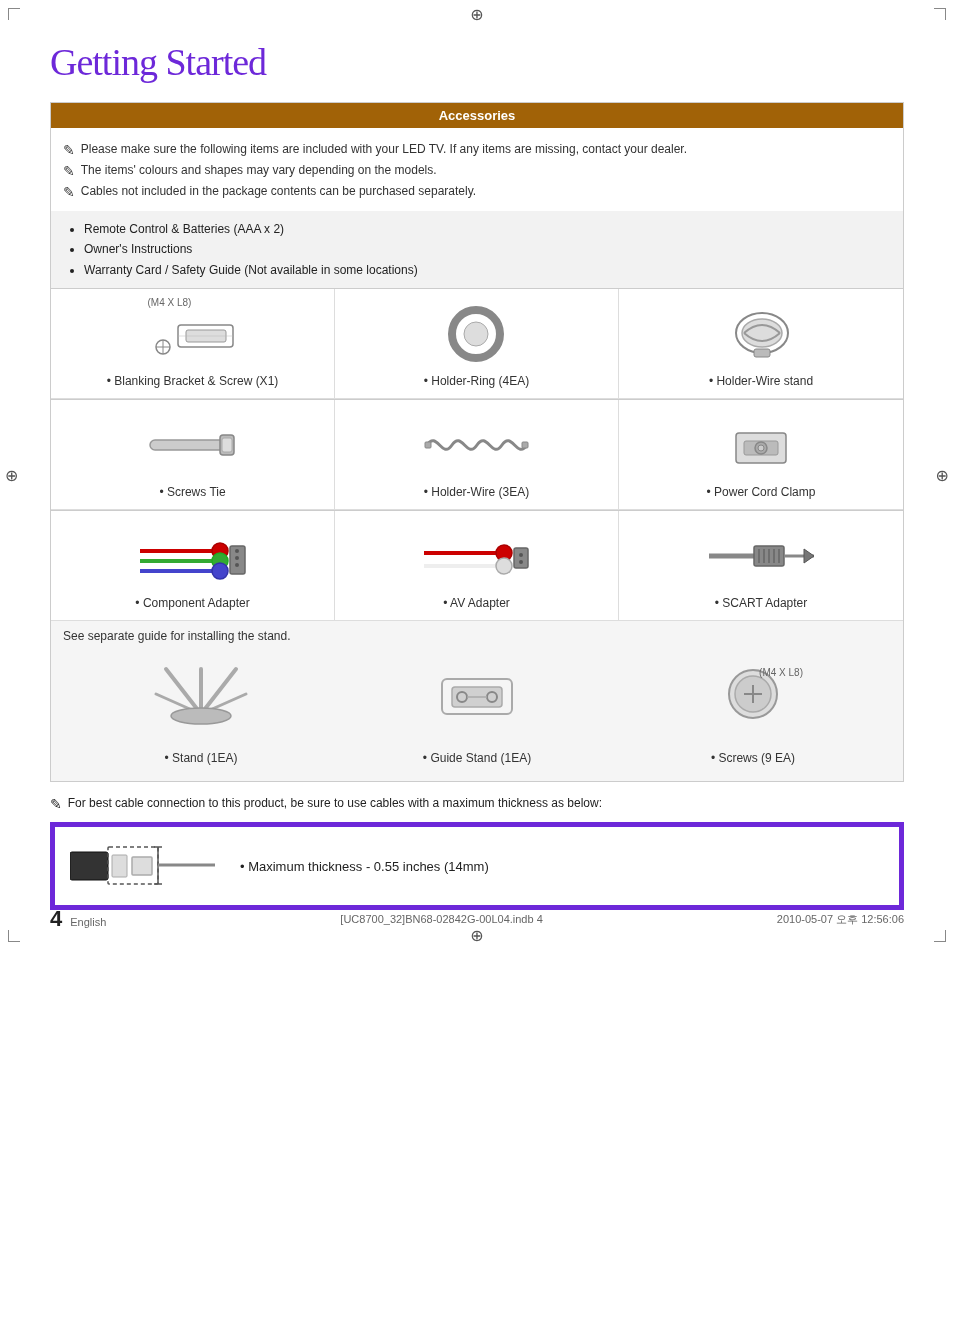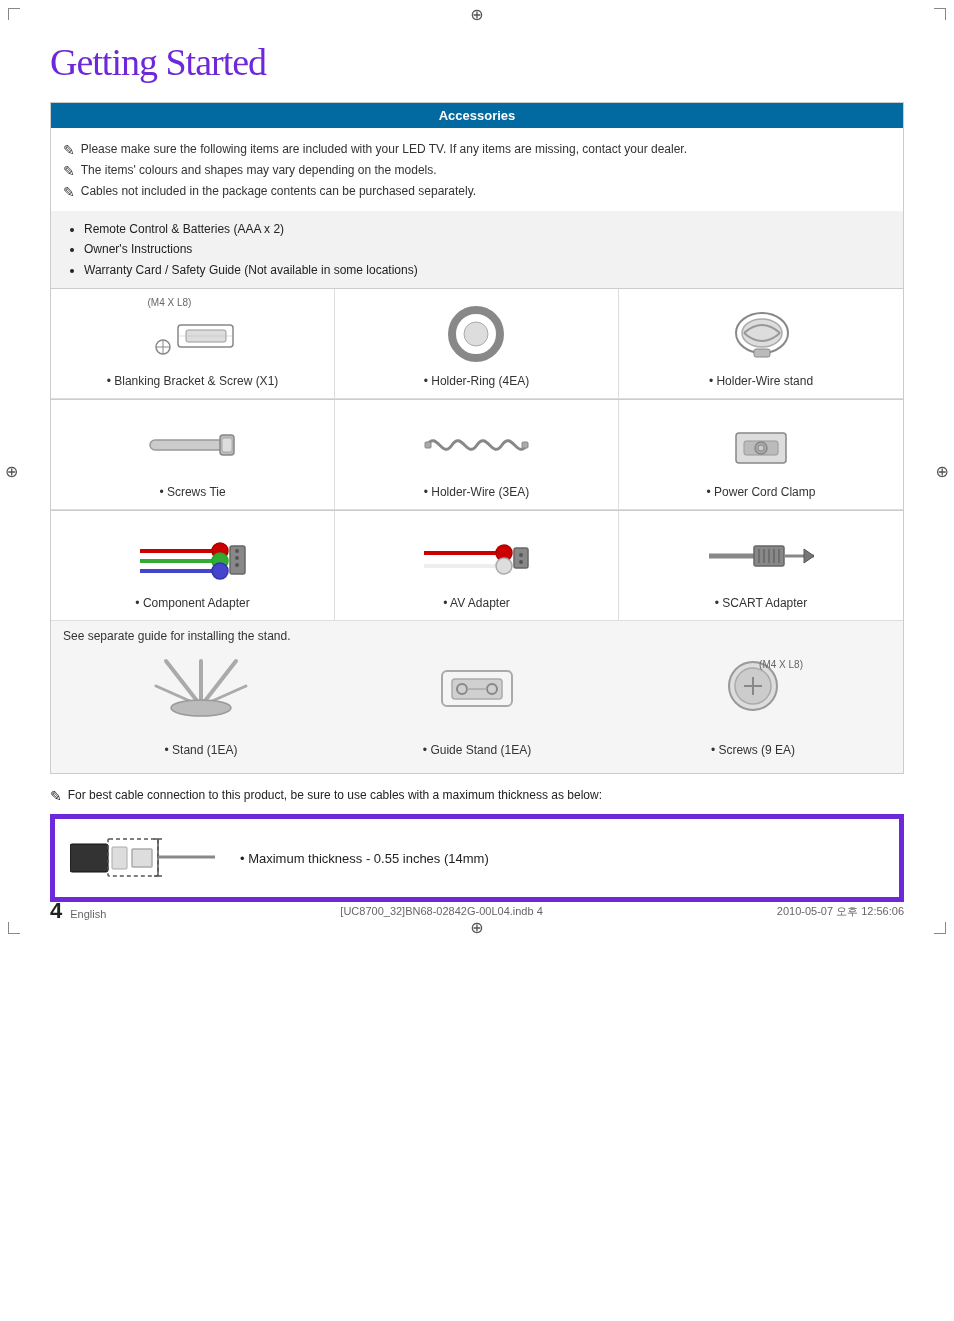--- a/index.html
+++ b/index.html
@@ -21,21 +21,21 @@
     .page-title {
       font-size: 38px;
       font-weight: 300;
       color: #6d28d9;
       margin-bottom: 18px;
       font-family: 'Times New Roman', serif;
       letter-spacing: -1px;
     }
 
     .section-header {
-      background: #0369a1;
+      background: #a16207;
       color: #fff;
       text-align: center;
       padding: 5px 0;
       font-weight: bold;
       font-size: 13px;
       margin-bottom: 10px;
     }
 
     .note-line {
       display: flex;
@@ -116,20 +116,21 @@
 
     .stand-section {
       background: #f5f5f5;
       padding: 8px 12px;
       border-top: none;
     }
 
     .stand-note {
       font-size: 12px;
       color: #333;
+      margin-bottom: 8px;
     }
 
     .stand-grid {
       display: grid;
       grid-template-columns: 1fr 1fr 1fr;
     }
 
     .stand-cell {
       display: flex;
       flex-direction: column;

